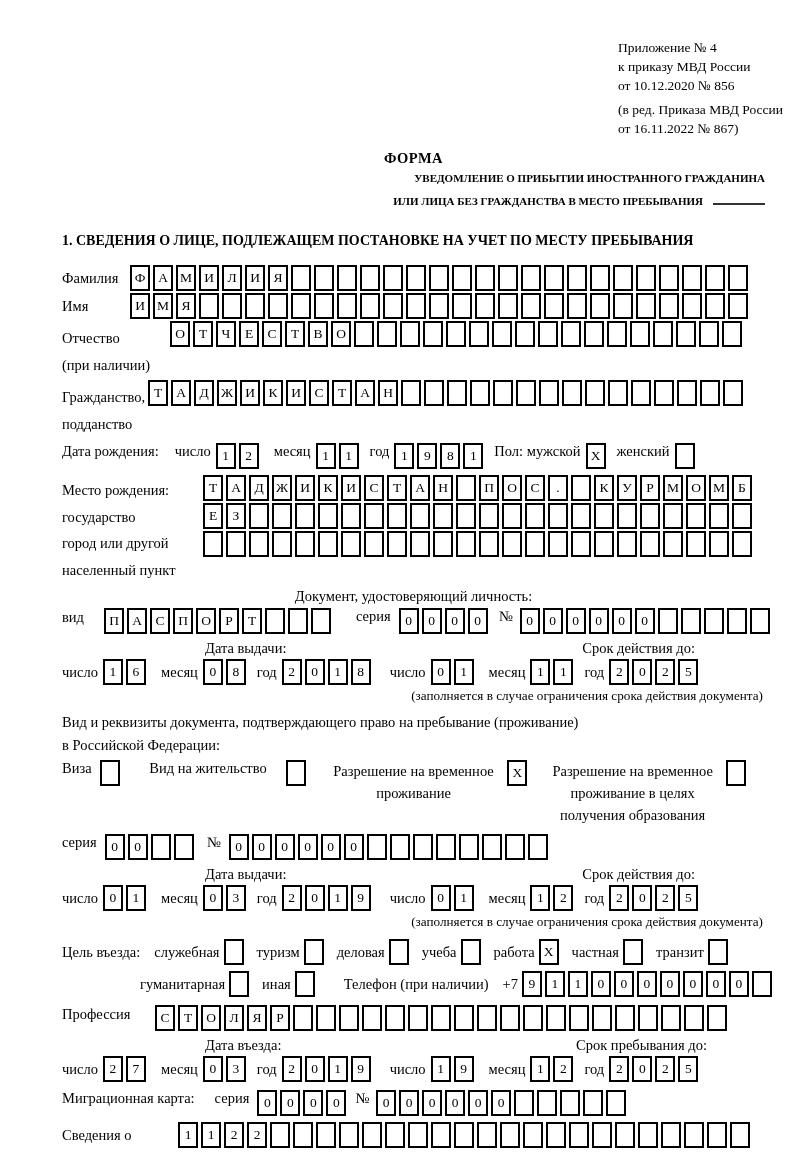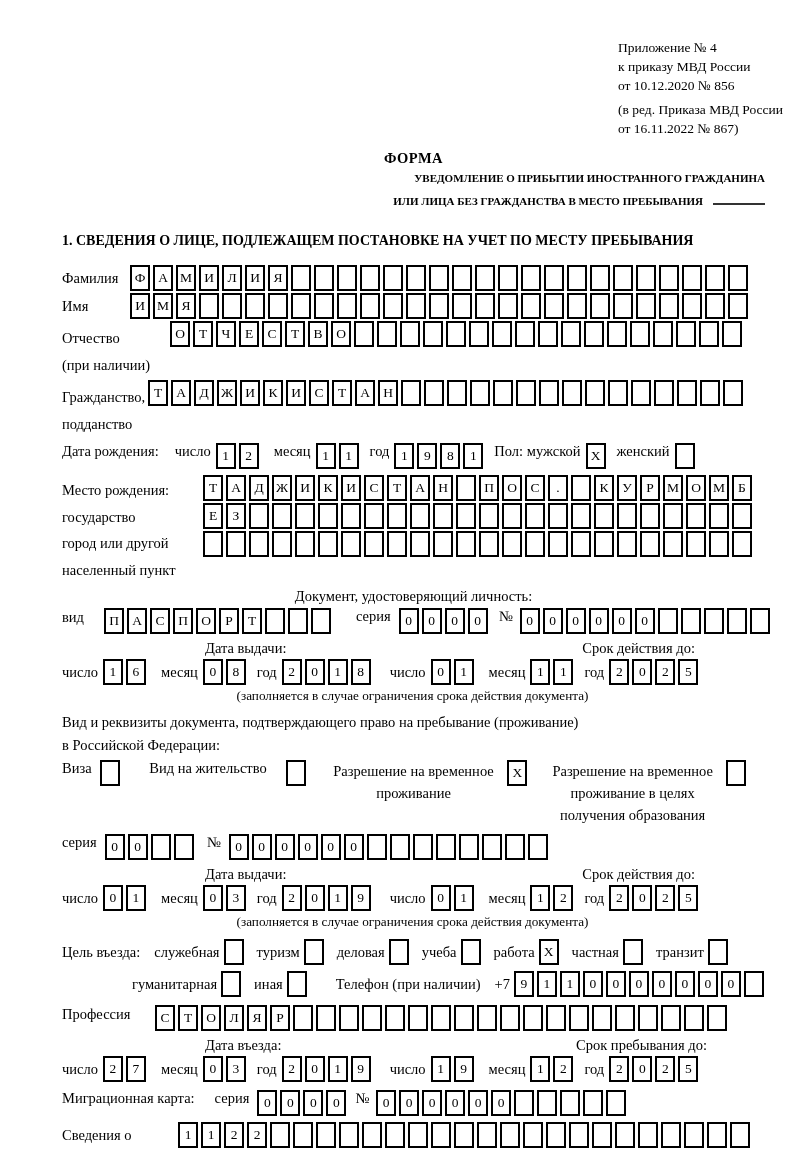--- a/index.html
+++ b/index.html
@@ -26,21 +26,21 @@
   .cellcol .cells{display:block;margin-bottom:2px}
   .mt6{margin-top:6px}.mt8{margin-top:8px}
   .dlbl{margin-right:5px;white-space:nowrap}
   .mlA{margin-left:12px}.mlB{margin-left:8px}
   .grp{display:flex;align-items:center;white-space:nowrap}
   .ddr{display:flex;align-items:center;margin-top:2px}
   .ddr .rgrp{margin-left:16px}
   .dual{display:flex;margin-top:5px;line-height:18px}
   .dual .l{margin-left:143px}
   .dual .r{margin-left:auto;margin-right:70px}
-  .note-r{text-align:center;font-size:13.2px;margin-top:3px;padding-right:2px}
+  .note-r{text-align:right;font-size:13.2px;margin-top:3px;padding-right:2px}
   .plain{margin-top:7px;line-height:23px}
   .center-bold{text-align:center;font-weight:normal;margin-top:5px;margin-bottom:3px}
   .permits{display:flex;align-items:flex-start;margin-top:3px}
   .plines{display:inline-block;text-align:center;line-height:22px;vertical-align:top}
   .cb{display:inline-block;vertical-align:top}
   .slbl{white-space:nowrap}
   .purp{display:flex;align-items:center;margin-top:9px;white-space:nowrap}
   .purp .plbl{margin-left:10px;margin-right:4px}
   .purp .plbl:first-child{margin-left:0}
   .purp2{margin-left:70px;margin-top:6px}
@@ -225,21 +225,21 @@
     <span class="plbl">учеба</span>
     <span class="cb"><span class="cell"></span></span>
     <span class="plbl">работа</span>
     <span class="cb"><span class="cell">X</span></span>
     <span class="plbl">частная</span>
     <span class="cb"><span class="cell"></span></span>
     <span class="plbl">транзит</span>
     <span class="cb"><span class="cell"></span></span>
   </div>
   <div class="purp purp2">
-    <span class="plbl" style="margin-left:0">гуманитарная</span>
+    <span class="plbl" style="margin-left:8px">гуманитарная</span>
     <span class="cb"><span class="cell"></span></span>
     <span class="plbl" style="">иная</span>
     <span class="cb"><span class="cell"></span></span>
     <span class="plbl" style="margin-left:26px;margin-right:14px">Телефон (при наличии)</span>
     <span class="plbl" style="margin-left:0">+7</span>
     <span class="cells"><span class="cell">9</span><span class="cell">1</span><span class="cell">1</span><span class="cell">0</span><span class="cell">0</span><span class="cell">0</span><span class="cell">0</span><span class="cell">0</span><span class="cell">0</span><span class="cell">0</span><span class="cell"></span></span>
   </div>
 
   <div class="frow ac mt8">
     <span class="flabel w93" style="padding-top:0">Профессия</span>

